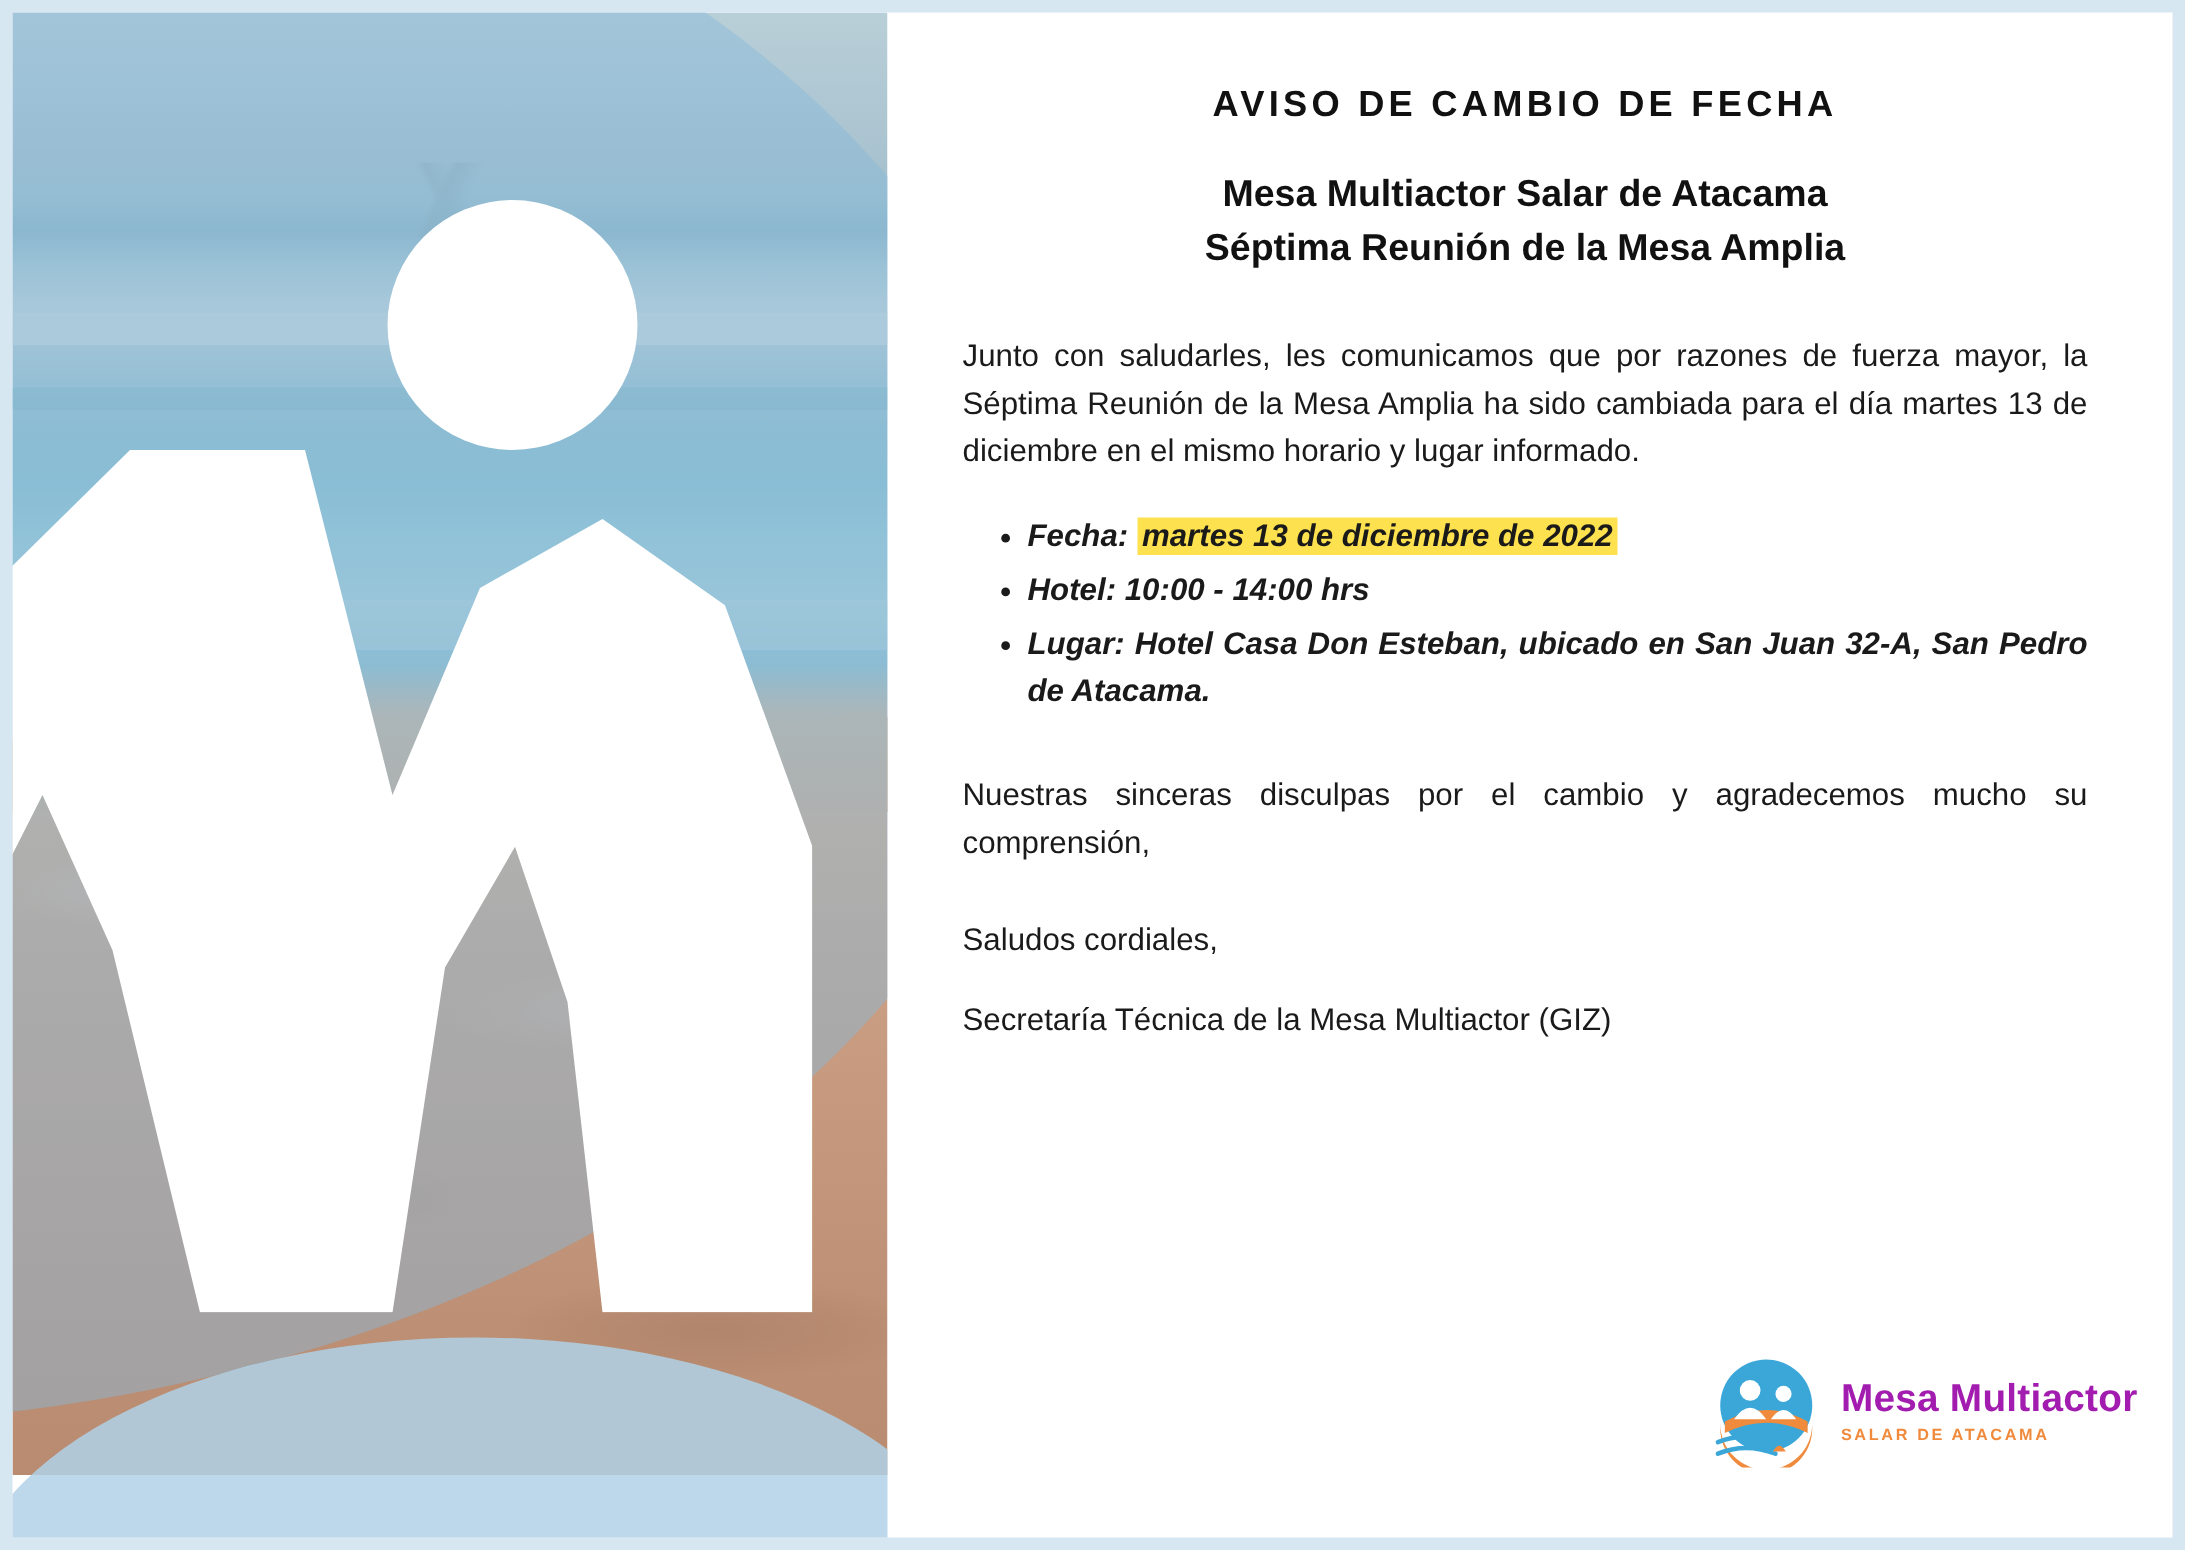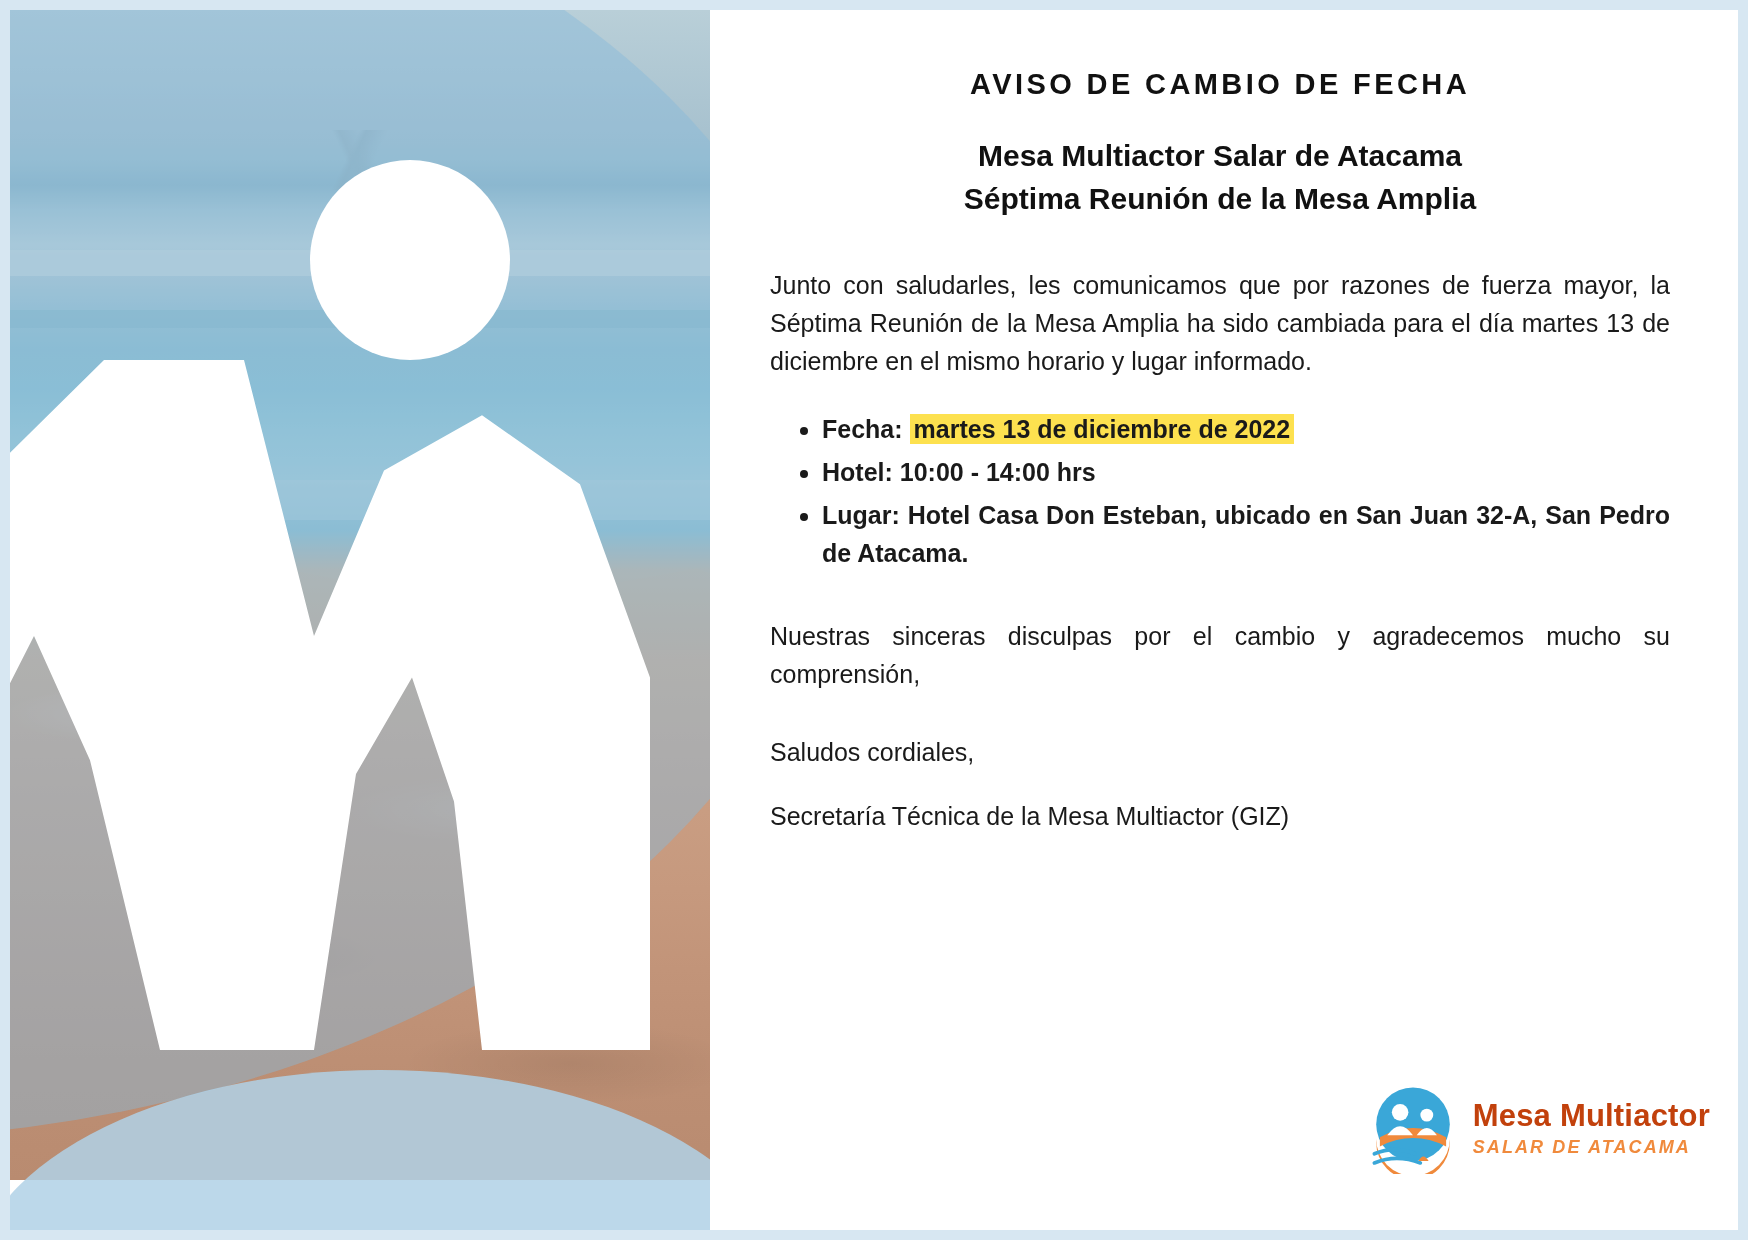--- a/index.html
+++ b/index.html
@@ -208,20 +208,21 @@
     margin: 30px 0 30px 0;
     padding-left: 52px;
     font-weight: bold;
     font-size: 25px;
     line-height: 1.55;
   }
   ul.details li {
     margin-bottom: 4px;
     text-align: justify;
     text-justify: inter-word;
+    font-style: italic;
   }
   ul.details li.no-justify { text-align: left; }
   .hl {
     background: #fde14f;
     padding: 1px 4px;
   }
   .spacer-sm { height: 14px; }
 
   
   .logo {
@@ -236,30 +237,29 @@
     width: 92px;
     height: 92px;
     position: relative;
   }
   .logo-text {
     line-height: 1;
   }
   .logo-title {
     font-size: 31px;
     font-weight: bold;
-    color: #c2410c;
+    color: #a21caf;
     letter-spacing: .2px;
   }
   .logo-sub {
     margin-top: 7px;
-    font-size: 18px;
+    font-size: 13px;
     font-weight: bold;
     color: #f08a3c;
     letter-spacing: 2.1px;
-    font-style: italic;
   }
 </style>
 </head>
 <body>
 
 <div class="page">
   <div class="page-inner">
 
     <div class="art">
       <div class="photo">

